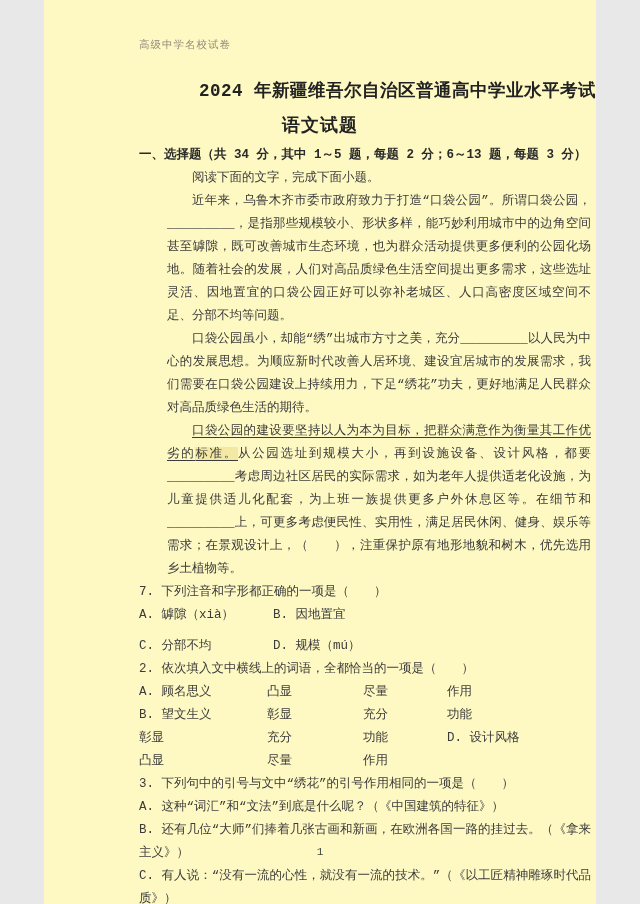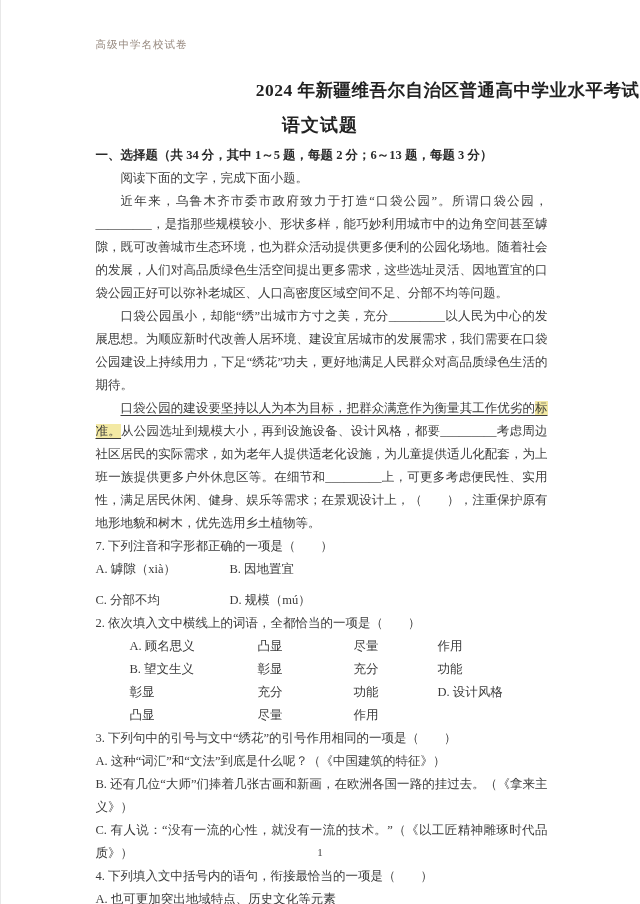--- a/index.html
+++ b/index.html
@@ -1,23 +1,23 @@
 <!DOCTYPE html>
 <html><head>
 <meta charset="utf-8">
 <style>
   * { margin:0; padding:0; box-sizing:border-box; }
   html,body { background:#e8e8e8; }
   .page {
     position:relative;
-    width:639px; height:904px;
+    width:552px; height:904px;
     margin:0 auto;
-    background:#ffffff;
+    background:#fef9c3;
     color:#3b3b3b;
-    font-family:Liberation Serif, serif;
+    font-family:Liberation Mono, monospace;
     overflow:hidden;
   }
   .watermark {
     position:absolute; left:95px; top:38px;
     font-size:10.5px; color:#97897f; letter-spacing:1px;
   }
   .title {
     position:absolute; top:78px; left:0; right:0;
     text-align:right;
     font-size:17.5px; font-weight:bold; color:#222;
@@ -28,31 +28,31 @@
     text-align:center;
     font-size:18px; font-weight:bold; color:#222;
     letter-spacing:1px;
   }
   .content {
     position:absolute; top:144px; left:95px; width:452px;
     font-size:12.5px; line-height:23px;
     text-align:justify;
   }
   .section-heading { font-weight:bold; color:#2a2a2a; text-align:left; }
-  .indent { text-indent:2em; }
+  .indent { text-indent:2em;margin-left:28px; }
   p.body { text-align:justify; }
   .underlined { text-decoration:underline; text-underline-offset:3px; }
   .hl { background:#f3e9a4; }
   .q-lead { text-indent:0; }
   .opt-grid-2 {
     display:grid; grid-template-columns:134px 1fr;
     row-gap:8px;
   }
   .opt-grid-4 {
-    display:grid; grid-template-columns:128px 96px 84px 1fr;margin-left:34px;
+    display:grid; grid-template-columns:128px 96px 84px 1fr;
   }
   .opt-grid-2 span, .opt-grid-4 span { line-height:23px; }
   .opt-line { text-indent:0; }
   .page-number {
     position:absolute; bottom:46px; left:0; right:0;
     text-align:center; font-size:11px; color:#444;
   }
 </style>
 </head>
 <body>

